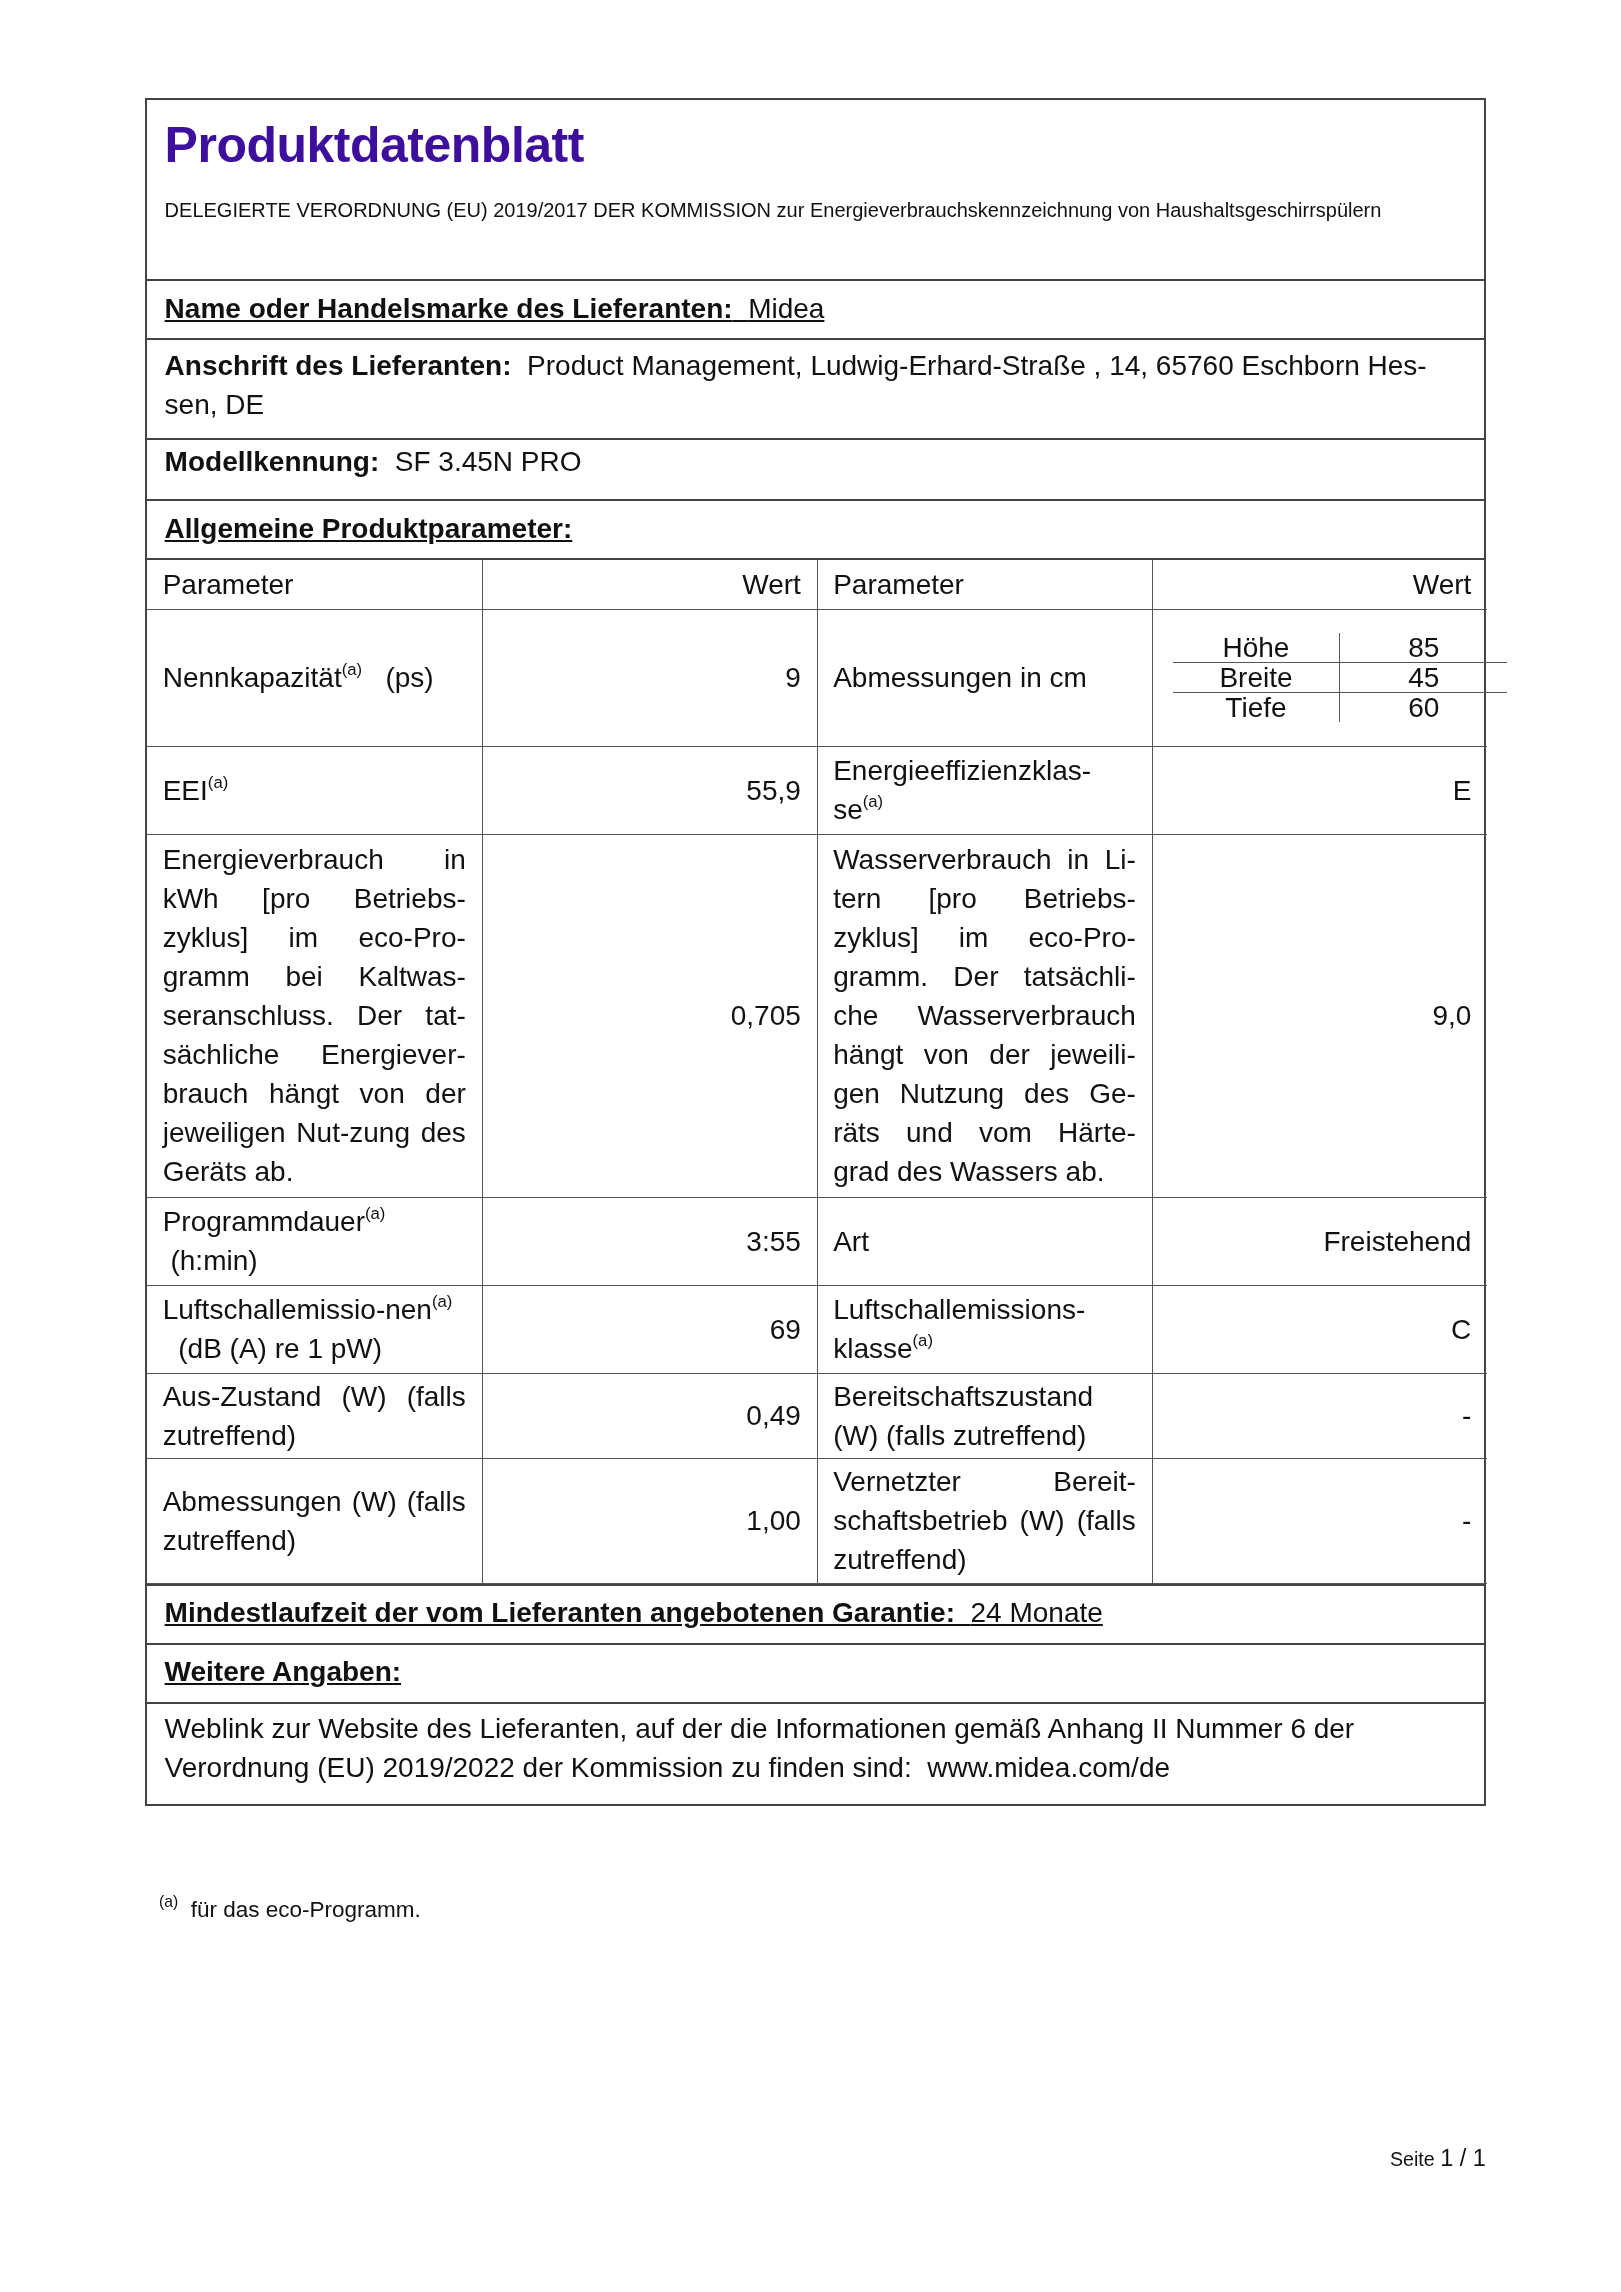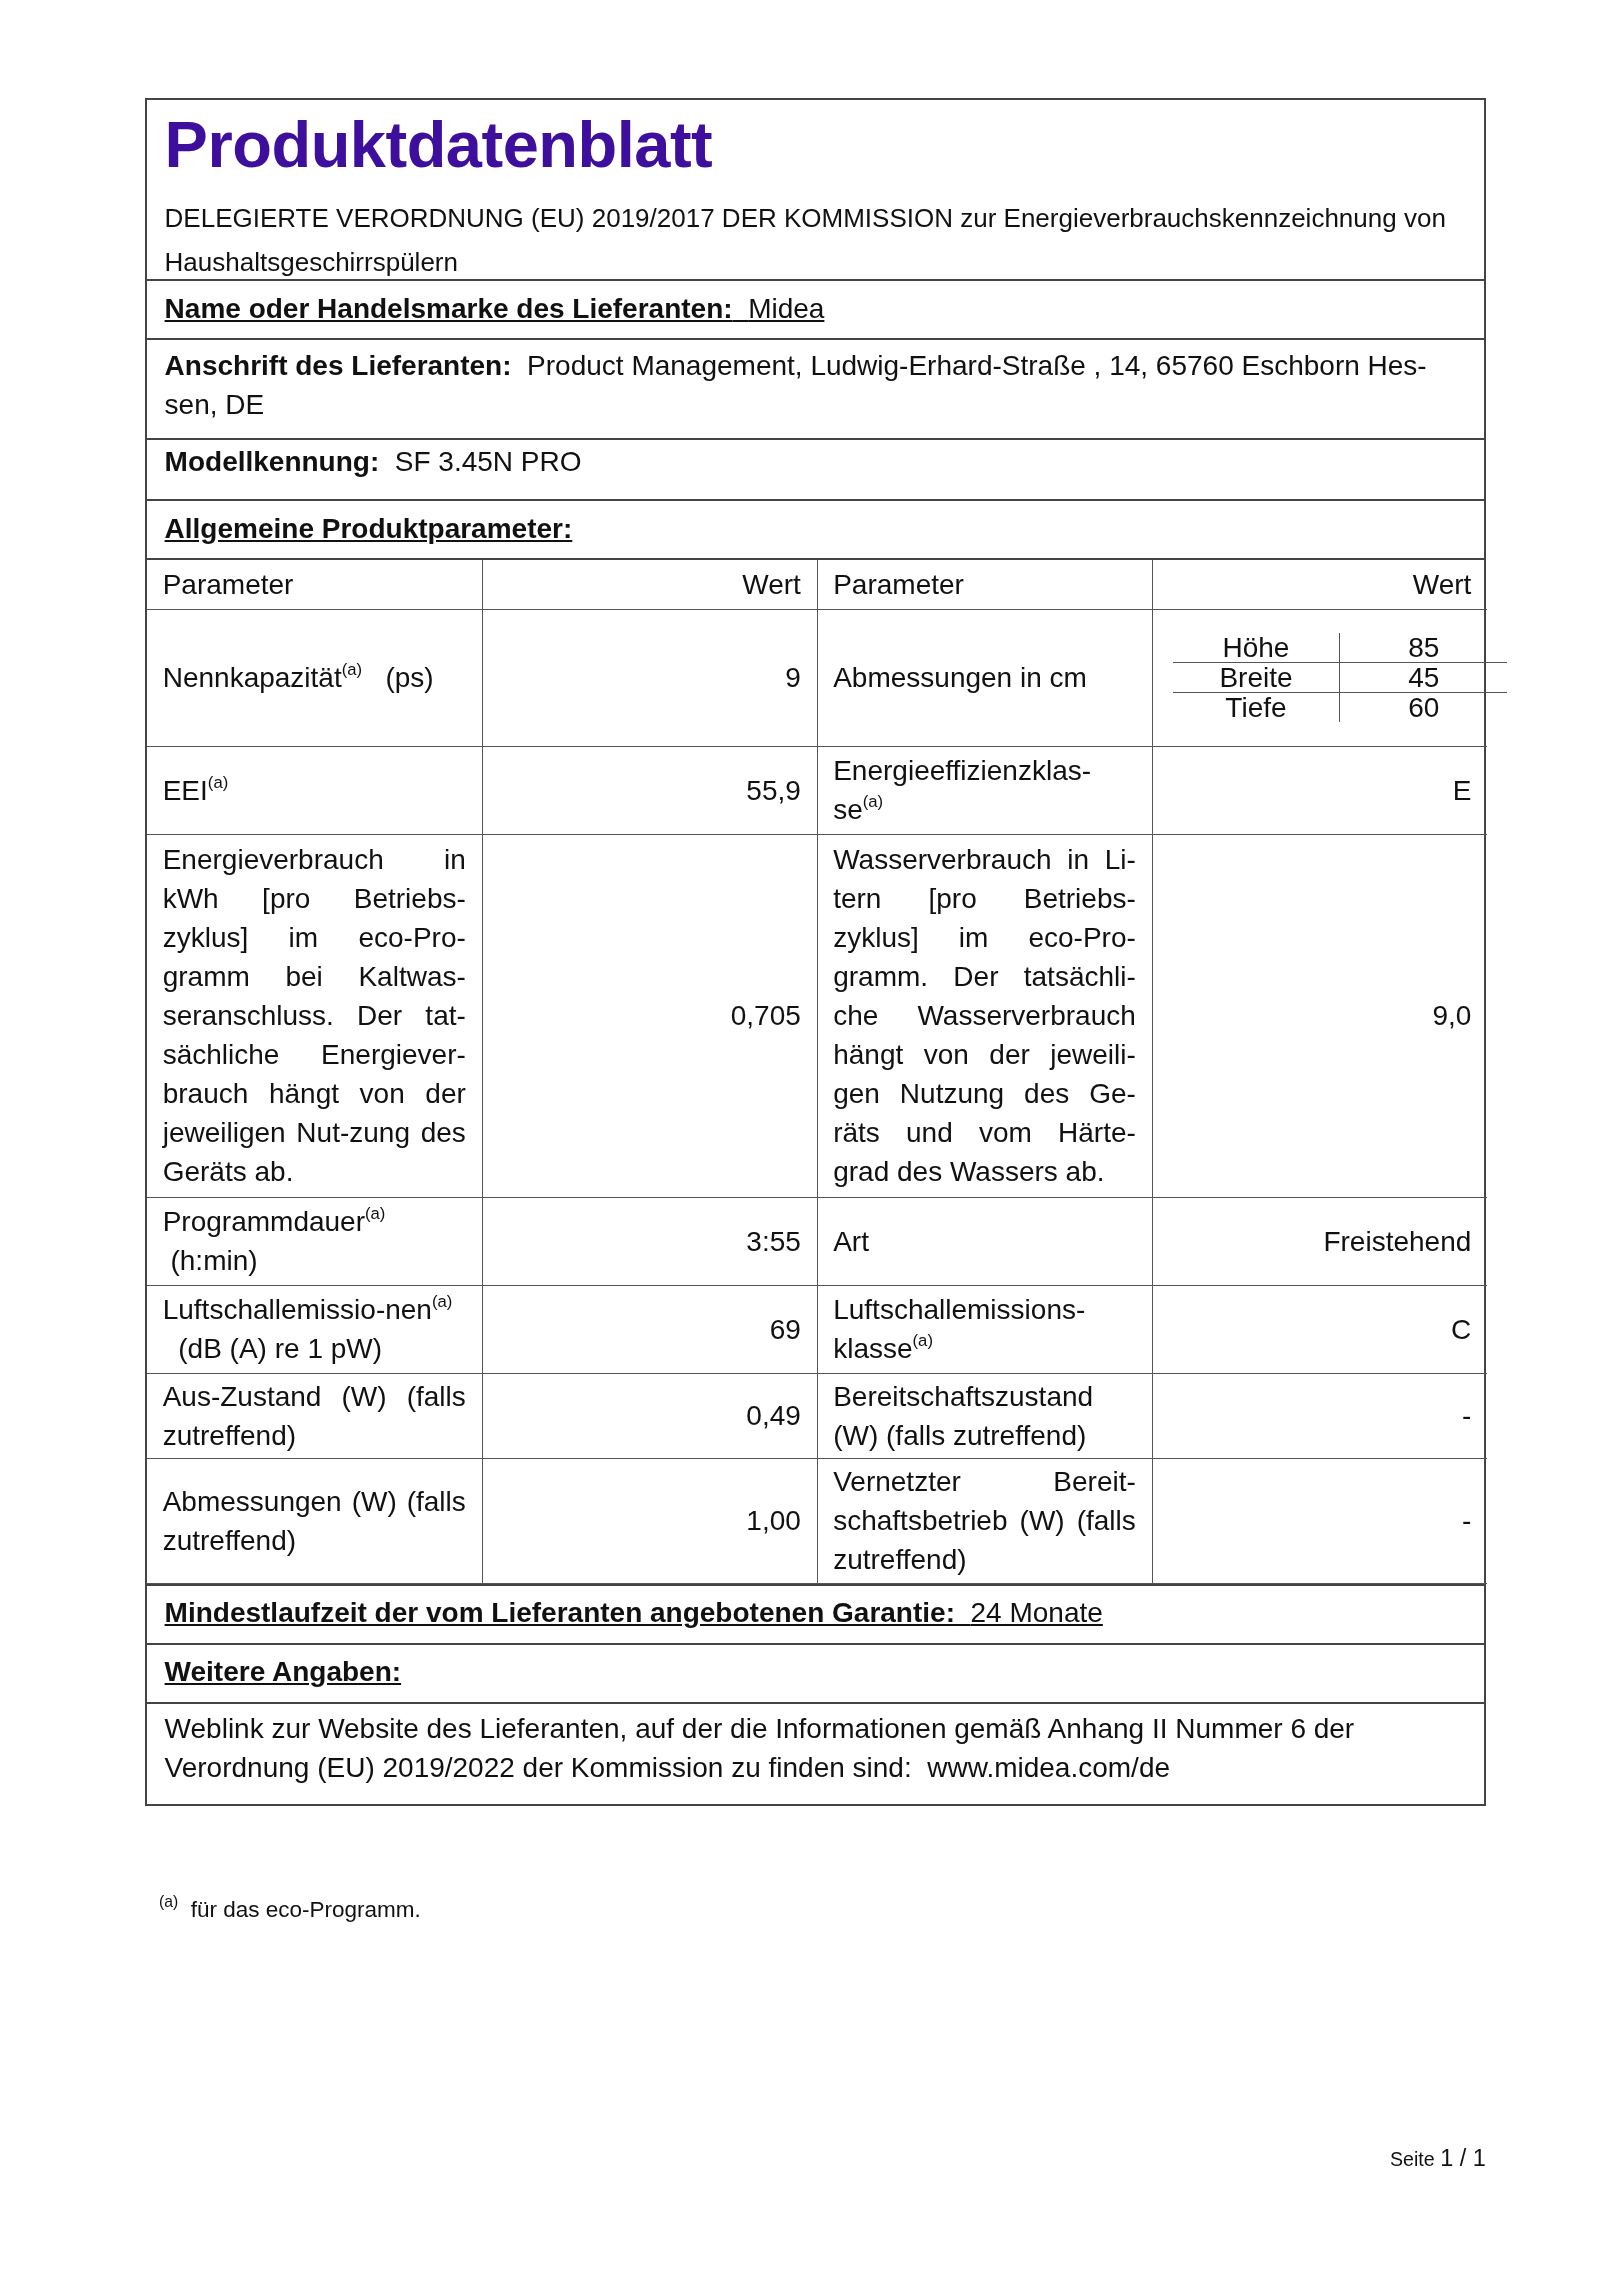--- a/index.html
+++ b/index.html
@@ -12,24 +12,24 @@
     position: absolute; left: 145px; top: 98px; width: 1341px;
     border: 2px solid #444; box-sizing: border-box;
   }
   .block {
     border-bottom: 2px solid #444; box-sizing: border-box;
     padding: 0 17.6px; font-size: 28px; line-height: 39px;
   }
   .block:last-child { border-bottom: none; }
   .title-block { height: 181px; padding-top: 3.9px; }
   .title {
-    color: #3d0f9c; font-weight: bold; font-size: 65px; line-height: 82px;
+    color: #3d0f9c; font-weight: bold; font-size: 50px; line-height: 82px;
     letter-spacing: -0.5px; margin: 0;
   }
-  .subtitle { font-size: 26px; line-height: 44px; margin-top: 9.8px; }
+  .subtitle { font-size: 20px; line-height: 28px; margin-top: 9.8px; }
   .b { font-weight: bold; }
   .row60 { height: 59px; padding-top: 7.8px; text-decoration: underline; }
   .row102 { height: 100px; padding-top: 5.9px; }
   .row62 { height: 61px; padding-top: 2px; }
 
   table.params {
     width: 100%; border-collapse: collapse; table-layout: fixed;
     font-size: 28px; line-height: 39px;
   }
   table.params td {

